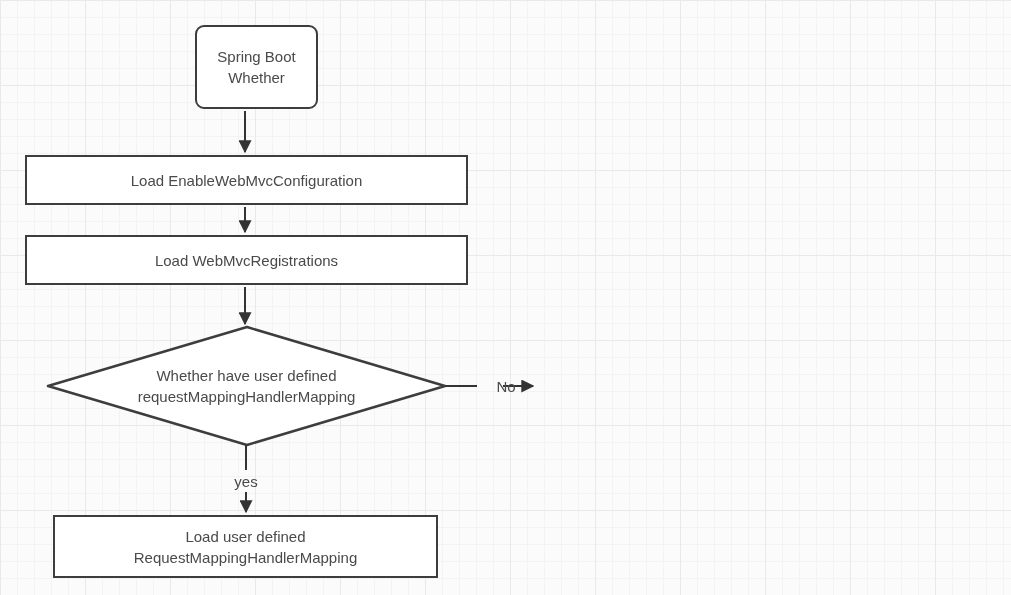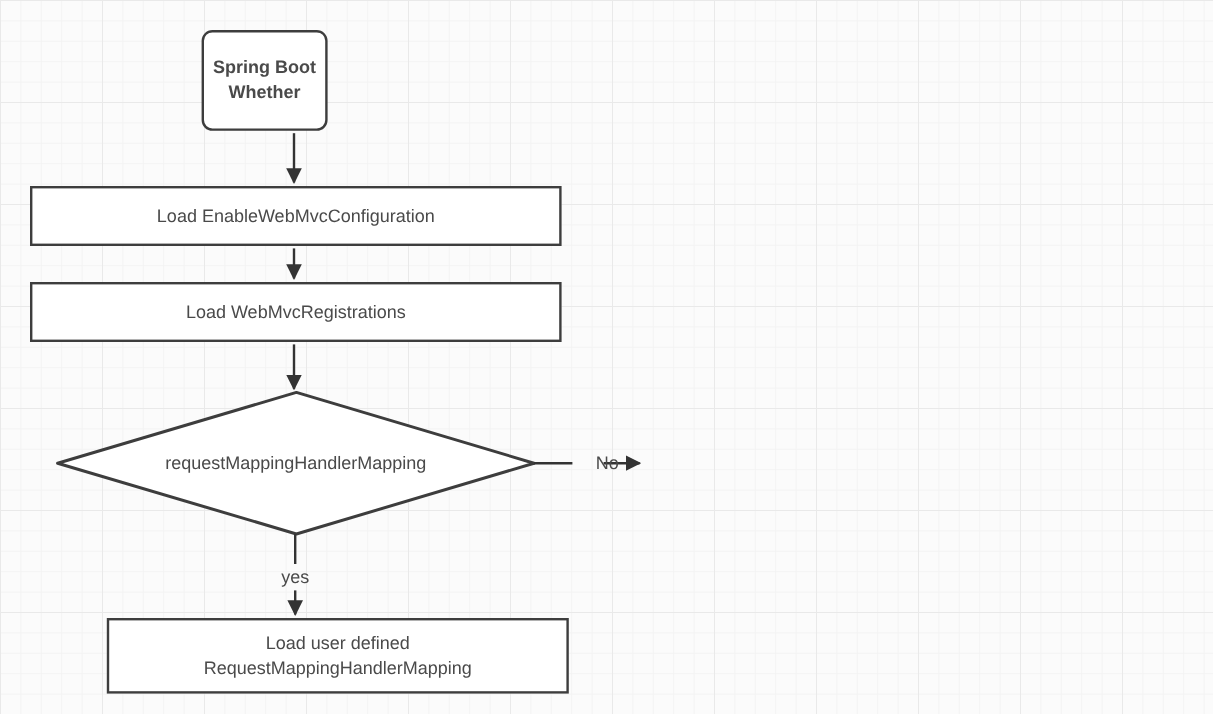--- a/index.html
+++ b/index.html
@@ -66,25 +66,25 @@
   .edge-label {
     position: absolute;
     z-index: 3;
     transform: translate(-50%, -50%);
     color: var(--text, #4a4a4a);
     font-size: 15px;
     line-height: 17px;
     white-space: nowrap;
   }
   
-  .n-startup   { left: 168px; top: 25px;  width: 105px; height: 84px; font-weight: bold; }
+  .n-startup   { left: 195px; top: 25px;  width: 123px; height: 84px; }
   .n-enable    { left: 25px;  top: 155px; width: 443px; height: 50px; }
   .n-registr   { left: 25px;  top: 235px; width: 443px; height: 50px; }
   .n-newmap    { left: 536px; top: 355px; width: 452px; height: 60px; }
-  .n-loaduser  { left: 53px;  top: 515px; width: 385px; height: 63px; margin-left: 36px; }
+  .n-loaduser  { left: 53px;  top: 515px; width: 385px; height: 63px; }
   .d-label     { left: 48px;  top: 327px; width: 397px; height: 118px; }
   .l-no        { left: 506px; top: 386px; }
   .l-yes       { left: 246px; top: 481px; text-align: center; }
 </style>
 </head>
 <body>
 
 <div class="canvas">
 
   <svg class="layer-svg" viewBox="0 0 1011 595" xmlns="http://www.w3.org/2000/svg">
@@ -116,20 +116,21 @@
 
   <div class="node n-registr">
     <div>Load WebMvcRegistrations</div>
   </div>
 
   <div class="node n-enable">
     <div>Load EnableWebMvcConfiguration</div>
   </div>
 
   <div class="diamond-label d-label">
+    <div>Whether have user defined</div>
     <div>requestMappingHandlerMapping</div>
   </div>
 
 
   <div class="node n-loaduser">
     <div>Load user defined</div>
     <div>RequestMappingHandlerMapping</div>
   </div>
 
   <div class="edge-label l-no">No</div>

